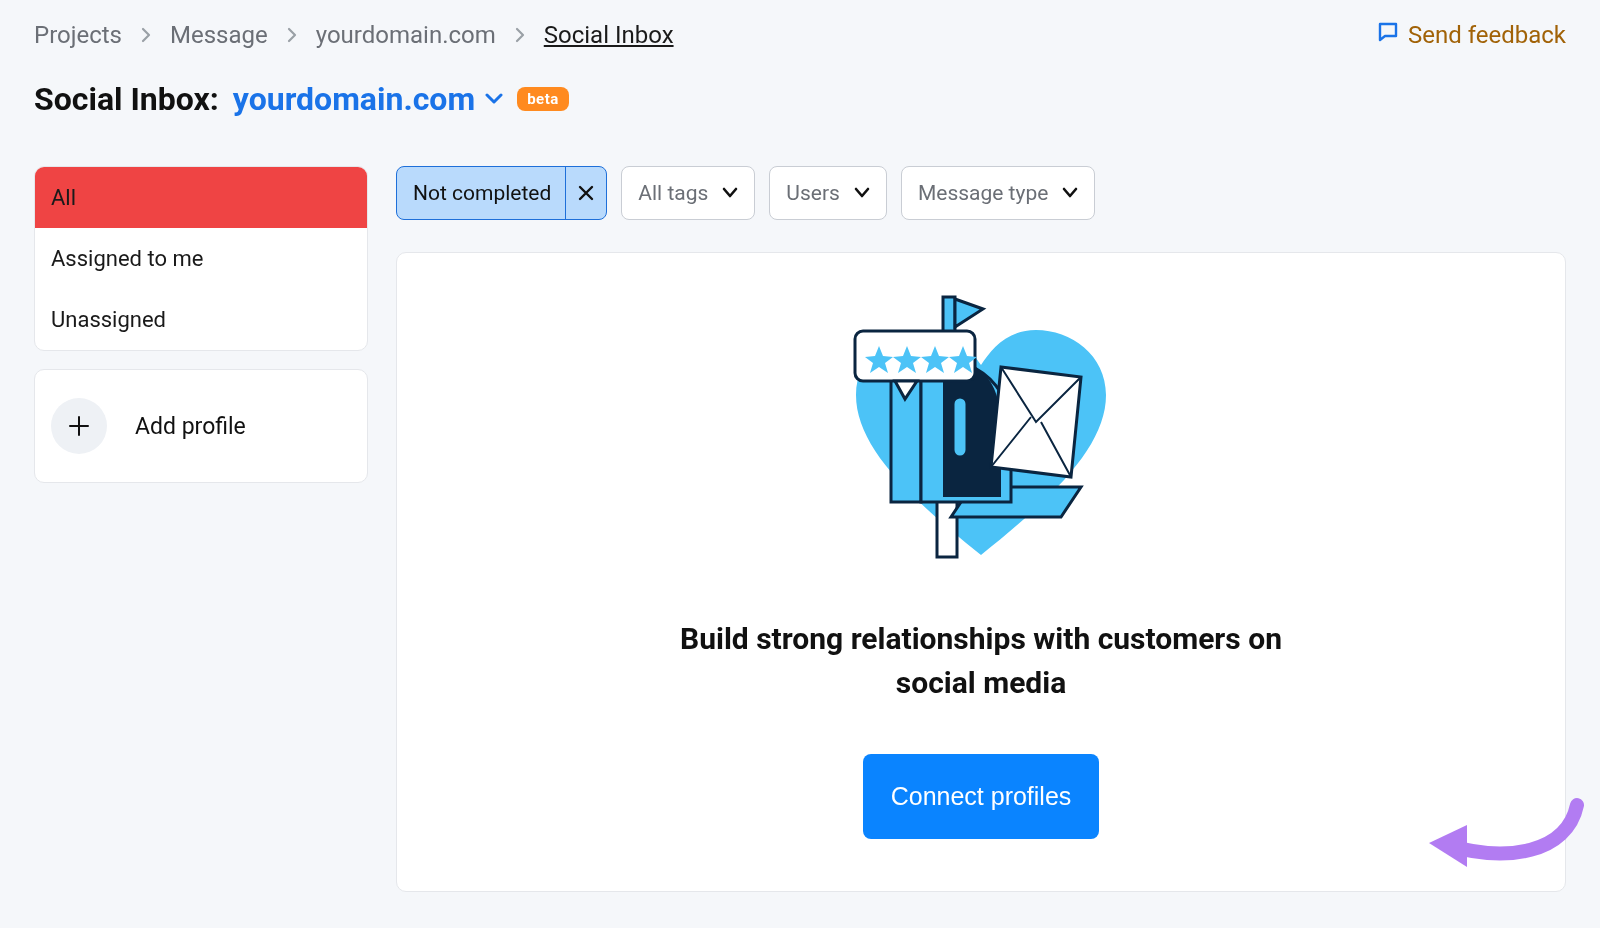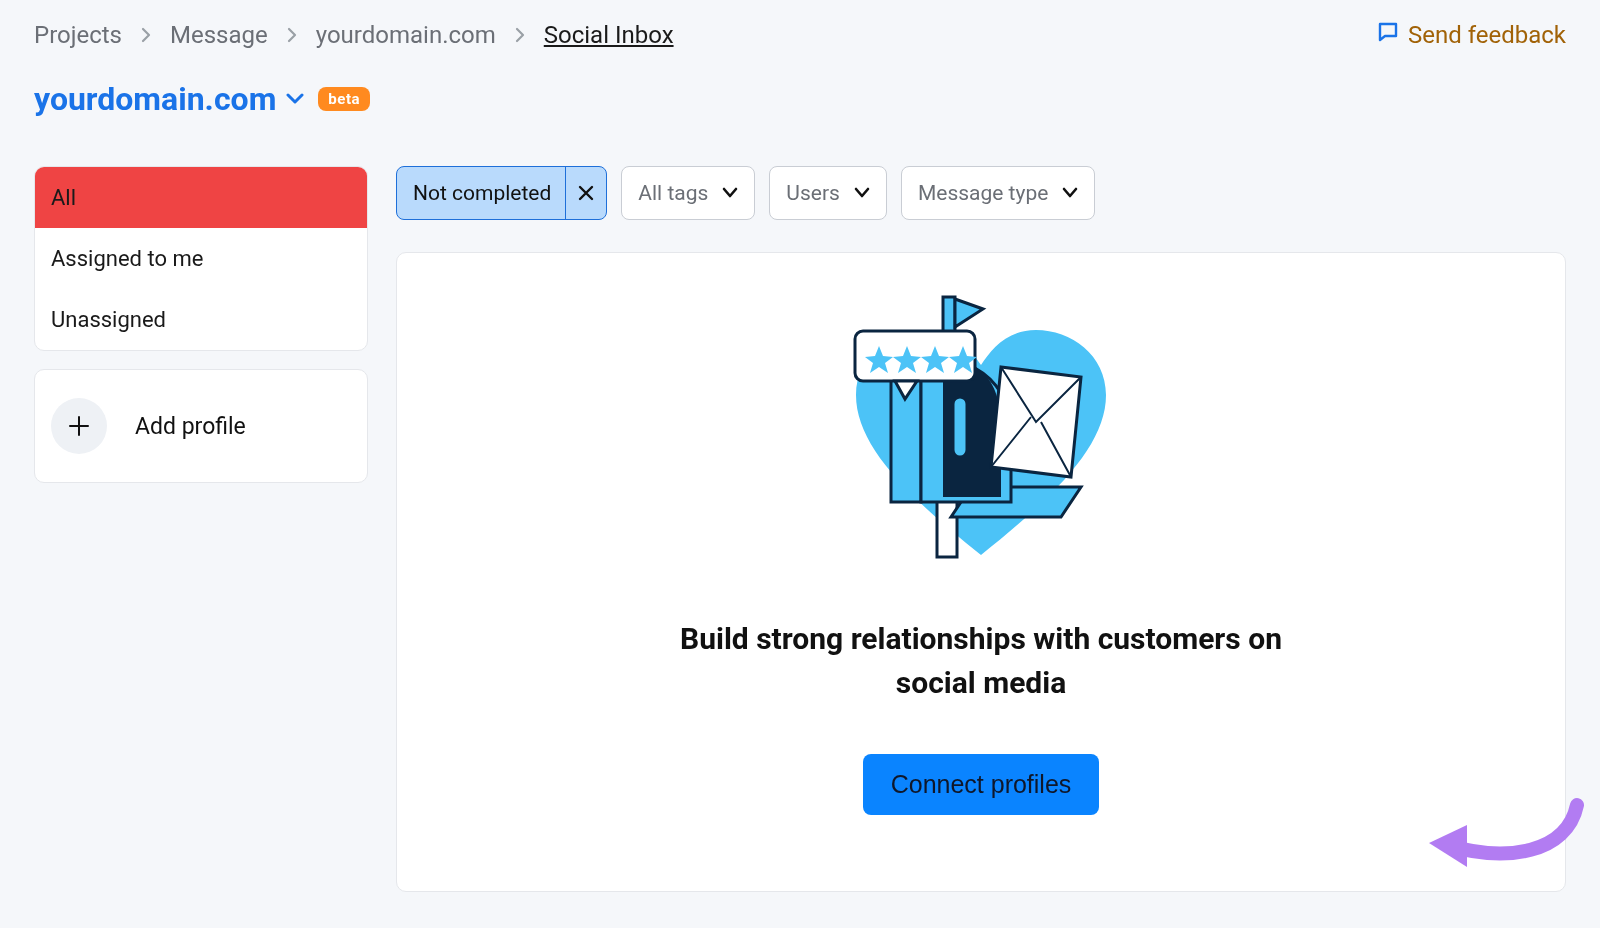--- a/index.html
+++ b/index.html
@@ -196,26 +196,26 @@
     font-size: 30px;
     font-weight: 700;
     color: #111;
     line-height: 1.45;
     max-width: 620px;
     margin: 0 auto 50px;
   }
   .connect-btn {
     display: inline-block;
     background: #0a84ff;
-    color: #0f172a;
+    color: #ffffff;
     font-size: 25px;
     font-weight: 500;
     border: none;
     border-radius: 8px;
-    padding: 16px 28px;
+    padding: 28px 28px;
     cursor: pointer;
   }
   .annotation-arrow {
     position: absolute;
     left: 1020px;
     bottom: 16px;
     z-index: 5;
   }
 </style>
 </head>
@@ -248,20 +248,21 @@
       <span>
         <svg width="24" height="24" viewBox="0 0 24 24" fill="none">
             <path d="M4 4h16v12H9l-5 4V4z" stroke="#1a73e8" stroke-width="2.4" fill="none" stroke-linejoin="round"></path>
           </svg>
       </span>
       <span>Send feedback</span>
     </a>
   </div>
 
   <div class="title-row">
+    <span class="title-label">Social Inbox:</span>
     <div class="domain-select">
       <span>yourdomain.com</span>
       <span class="caret">
         <svg width="18" height="14" viewBox="0 0 18 14">
             <path d="M2 3l7 7 7-7" stroke="#1a73e8" stroke-width="3" fill="none" stroke-linecap="round" stroke-linejoin="round"></path>
           </svg>
       </span>
     </div>
     <span class="beta-badge">beta</span>
   </div>

